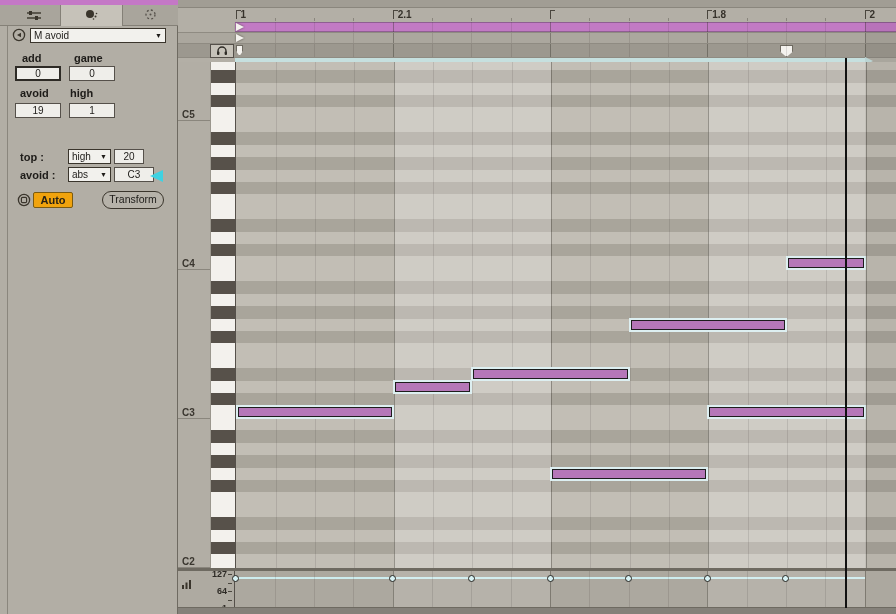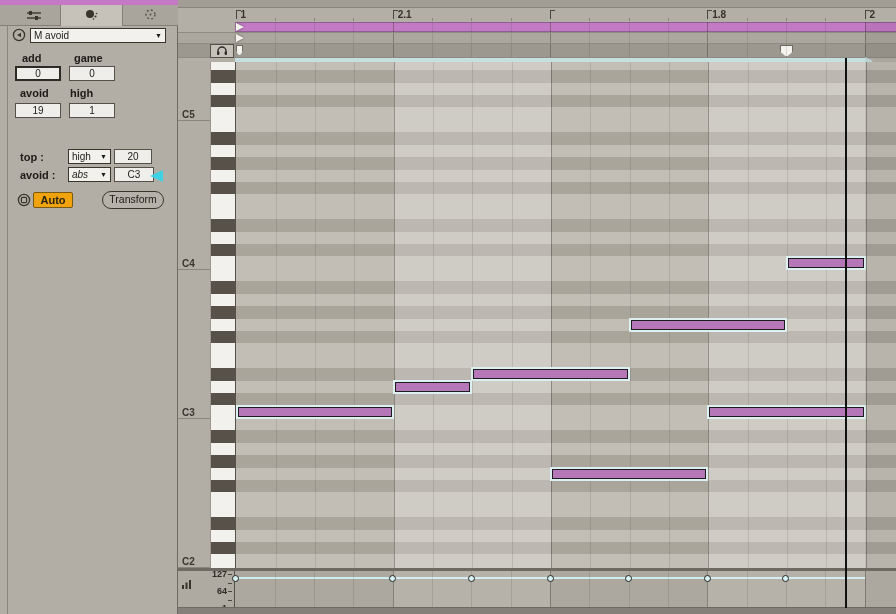--- a/index.html
+++ b/index.html
@@ -122,24 +122,24 @@
   <span class="lbl" style="left:20px; top:87px;">avoid</span>
   <span class="lbl" style="left:70px; top:87px;">high</span>
   <div class="vbox" style="left:15px; top:103px; width:46px; height:15px;">19</div>
   <div class="vbox" style="left:69px; top:103px; width:46px; height:15px;">1</div>
 
   <span class="lbl" style="left:20px; top:151px;">top :</span>
   <div class="ddown" style="left:68px; top:149px; width:43px; height:15px;">
     <span>high</span>
     <span class="arr">▼</span>
   </div>
-  <div class="vbox" style="left:114px; top:149px; width:38px; height:15px;">20</div>
+  <div class="vbox" style="left:114px; top:149px; width:30px; height:15px;">20</div>
 
   <span class="lbl" style="left:20px; top:169px;">avoid :</span>
-  <div class="ddown" style="left:68px; top:167px; width:43px; height:15px;font-style:italic;">
+  <div class="ddown" style="left:68px; top:167px; width:43px; height:15px;">
     <span>abs</span>
     <span class="arr">▼</span>
   </div>
   <div class="vbox" style="left:114px; top:167px; width:40px; height:15px;">C3</div>
   <div id="c3-tri"></div>
 
   <span style="position:absolute; left:17px; top:193px;">
     <svg width="14" height="14" viewBox="0 0 14 14">
         <circle cx="7" cy="7" r="5.6" fill="none" stroke="#3a352c" stroke-width="1.3"></circle>
         <rect x="4.4" y="4.4" width="5.2" height="5.2" rx="1.2" fill="none" stroke="#3a352c" stroke-width="1.2"></rect>

